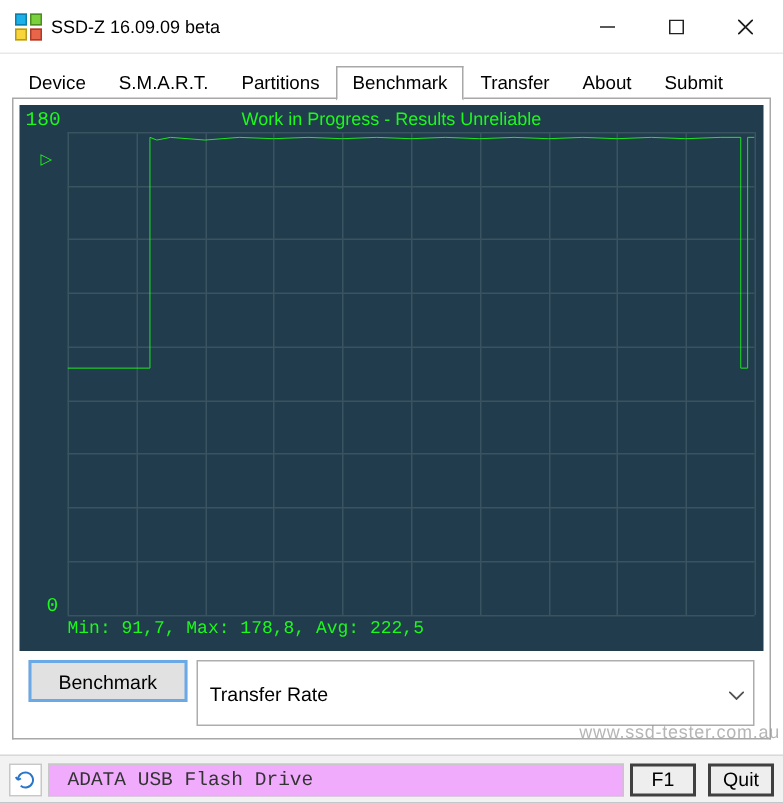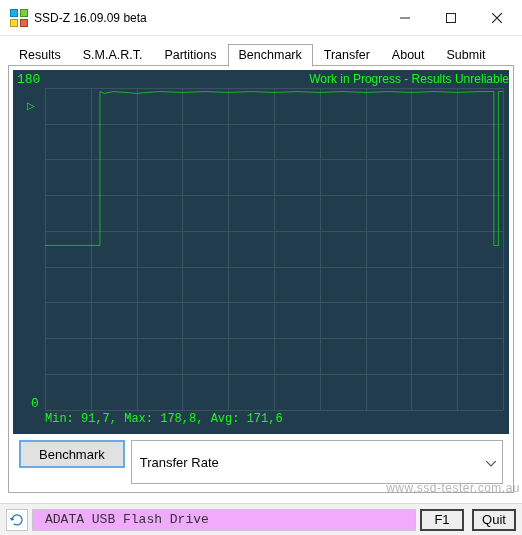--- a/index.html
+++ b/index.html
@@ -14,21 +14,21 @@
 .win-btns{margin-left:auto;display:flex}
 .win-btn{width:46px;height:30px;display:flex;align-items:center;justify-content:center;color:#222}
 .win-btn svg{display:block}
 .client{padding:6px 8px 6px 8px}
 .tabstrip{display:flex;align-items:flex-end;height:24px;border-bottom:0;position:relative}
 .tab{padding:3px 10px 4px 10px;font-size:12.5px;color:#000;border:1px solid transparent;position:relative;top:1px;cursor:default}
 .tab.active{background:#fff;border:1px solid #a8a8a8;border-bottom:1px solid #fff;z-index:2}
 .tabline{border-top:1px solid #a8a8a8;margin-top:-1px}
 .chart-frame{border:1px solid #a8a8a8;border-top:none;padding:4px 4px 6px 4px;background:#fff}
 .chart{width:100%;background:#213c4c;position:relative;font-family:"Consolas","Courier New",monospace;color:#1cf91c}
-.chart-title{position:absolute;top:2px;left:0;right:0;text-align:right;font-size:12px;letter-spacing:0px;color:#1cf91c}
+.chart-title{position:absolute;top:2px;left:0;right:0;text-align:center;font-size:12px;letter-spacing:0px;color:#1cf91c}
 .chart-canvas{position:relative;height:340px;margin:0 6px 0 32px}
 .gridline-h{position:absolute;left:0;right:0;height:1px;background:#3a5361}
 .gridline-v{position:absolute;top:0;bottom:0;width:1px;background:#3a5361}
 .plotarea{position:absolute;left:0;top:18px;right:0;bottom:0}
 .axis-label{position:absolute;font-size:13px;color:#1cf91c;font-family:"Consolas","Courier New",monospace}
 .cursor-mark{position:absolute;color:#1cf91c;font-size:10px;left:-18px}
 .stats-line{font-size:12px;color:#1cf91c;font-family:"Consolas","Courier New",monospace;padding:2px 0 8px 32px}
 .controls{display:flex;gap:6px;padding:6px 6px 2px 6px}
 .btn{height:28px;padding:0 18px;font-size:13px;background:#e1e1e1;border:2px solid #6aa8e6;display:flex;align-items:center;cursor:default}
 .combo{flex:1;height:44px;border:1px solid #adadad;background:#fff;display:flex;align-items:center;padding:0 6px 0 8px;font-size:13px;justify-content:space-between;cursor:default}
@@ -65,21 +65,21 @@
     <div class="win-btn">
       <svg width="10" height="10" viewBox="0 0 10 10">
           <path d="M0 0 L10 10 M10 0 L0 10" stroke="#222" stroke-width="1.2"></path>
         </svg>
     </div>
   </div>
 </div>
 
 <div class="client">
   <div class="tabstrip">
-    <div class="tab">Results</div>
+    <div class="tab">Device</div>
     <div class="tab">S.M.A.R.T.</div>
     <div class="tab">Partitions</div>
     <div class="tab active">Benchmark</div>
     <div class="tab">Transfer</div>
     <div class="tab">About</div>
     <div class="tab">Submit</div>
   </div>
   <div class="tabline"></div>
 
   <div class="chart-frame">
@@ -111,21 +111,21 @@
           <div class="gridline-v" style="left:60%"></div>
           <div class="gridline-v" style="left:70%"></div>
           <div class="gridline-v" style="left:80%"></div>
           <div class="gridline-v" style="left:90%"></div>
           <div class="gridline-v" style="left:100%"></div>
           <svg viewBox="0 0 100 180" preserveAspectRatio="none" style="position:absolute;left:0;top:0;width:100%;height:100%">
             <polyline points="0,88 12,88 12,2 13,3 15,2 20,3 25,2 30,2.5 35,2 40,2.5 45,2 50,2.5 55,2 60,2.5 65,2 70,2.5 75,2 80,2.5 85,2 90,2.5 95,2 98,2 98,88 99,88 99,2 100,2" fill="none" stroke="#1cf91c" stroke-width="0.6" vector-effect="non-scaling-stroke"></polyline>
           </svg>
         </div>
       </div>
-      <div class="stats-line">Min: 91,7, Max: 178,8, Avg: 171,6</div>
+      <div class="stats-line">Min: 91,7, Max: 178,8, Avg: 222,5</div>
     </div>
 
     <div class="controls">
       <div class="btn">Benchmark</div>
       <div class="combo">
         <span>Transfer Rate</span>
         <span class="chev">
           <svg width="10" height="6" viewBox="0 0 10 6">
               <path d="M0 0 L5 5 L10 0" fill="none" stroke="#555" stroke-width="1.2"></path>
             </svg>

